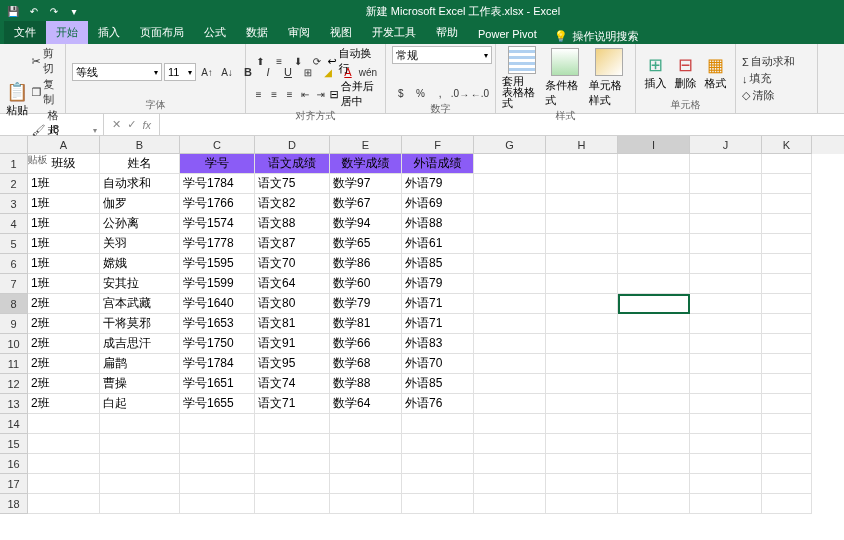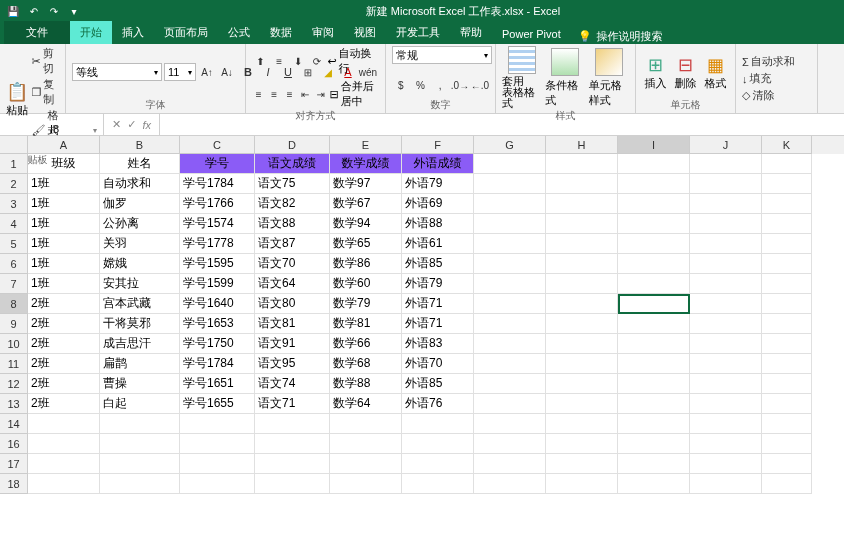--- a/index.html
+++ b/index.html
@@ -2,43 +2,43 @@
 <html><head>
 <meta charset="utf-8">
 <style>
 *{margin:0;padding:0;box-sizing:border-box;font-family:"Microsoft YaHei",sans-serif;font-size:11px;}
 body{background:#fff;width:844px;height:540px;overflow:hidden;position:relative;}
 .titlebar{height:22px;background:#0e6b3f;color:#fff;display:flex;align-items:center;}
 .titlebar .qat{display:flex;gap:4px;padding-left:6px;align-items:center;}
 .titlebar .qat span{width:16px;height:16px;display:flex;align-items:center;justify-content:center;font-size:10px;}
 .titlebar .title{flex:1;text-align:center;font-size:11px;}
 .ribbon-tabs{height:22px;background:#0e6b3f;display:flex;align-items:flex-end;color:#fff;padding-left:4px;}
-.ribbon-tabs .file{background:#0b5a35;padding:4px 22px;font-size:11px;}
+.ribbon-tabs .file{background:#0b5a35;padding:4px 10px;font-size:11px;}
 .ribbon-tabs .tab{padding:4px 10px;font-size:11px;cursor:pointer;}
-.ribbon-tabs .tab.active{background:#5eead4;color:#0e6b3f;}
+.ribbon-tabs .tab.active{background:#c4b5fd;color:#0e6b3f;}
 .tellme{display:flex;align-items:center;gap:4px;padding:0 8px;}
 .ribbon{height:70px;background:#f3f3f3;border-bottom:1px solid #d0d0d0;display:flex;}
 .group{border-right:1px solid #d0d0d0;padding:2px 6px;display:flex;flex-direction:column;justify-content:space-between;position:relative;}
 .group-label{font-size:10px;color:#666;text-align:center;height:13px;}
 .group-body{flex:1;display:flex;align-items:center;gap:3px;}
 .clipboard{width:66px;}
 .clipboard .paste{display:flex;flex-direction:column;align-items:center;font-size:10px;}
 .clipboard .side{display:flex;flex-direction:column;gap:1px;font-size:10px;color:#333;}
 .clipboard .side span{display:flex;align-items:center;gap:2px;}
 .font{width:180px;}
 .font-controls{display:flex;flex-direction:row;gap:3px;flex:1;}
 .font-row{display:flex;gap:2px;align-items:center;}
 .combo{background:#fff;border:1px solid #bbb;height:18px;display:flex;align-items:center;padding:0 3px;font-size:10px;}
 .font-name{width:90px;}
 .font-size{width:32px;}
 .btn{width:18px;height:18px;display:flex;align-items:center;justify-content:center;font-size:10px;color:#333;}
 .align{width:140px;}
 .align-controls{display:flex;flex-direction:column;gap:3px;flex:1;}
 .number{width:110px;}
-.number-controls{display:flex;flex-direction:column;gap:12px;flex:1;}
+.number-controls{display:flex;flex-direction:column;gap:20px;flex:1;}
 .styles{width:140px;}
 .styles .sbtn{display:flex;flex-direction:column;align-items:center;font-size:10px;width:44px;}
 .styles .sicon{width:28px;height:28px;border:1px solid #aaa;margin-bottom:2px;}
 .cells{width:100px;}
 .cells .cbtn{display:flex;flex-direction:column;align-items:center;font-size:10px;width:30px;}
 .editing{width:82px;}
 .editing .ed{font-size:10px;color:#333;display:flex;align-items:center;gap:2px;height:16px;}
 .formula-bar{height:22px;background:#fff;border-bottom:1px solid #d0d0d0;display:flex;align-items:center;}
 .namebox{width:60px;border-right:1px solid #d0d0d0;padding:0 6px;height:100%;display:flex;align-items:flex-end;font-size:11px;margin-left:44px;}
 .namebox .dd{margin-left:auto;color:#888;font-size:8px;}
@@ -461,20 +461,34 @@
         <div class="cell cw-D"></div>
         <div class="cell cw-E"></div>
         <div class="cell cw-F"></div>
         <div class="cell cw-G"></div>
         <div class="cell cw-H"></div>
         <div class="cell cw-I"></div>
         <div class="cell cw-J"></div>
         <div class="cell cw-K"></div>
       </div>
       <div class="row">
+        <div class="row-h">15</div>
+        <div class="cell cw-A"></div>
+        <div class="cell cw-B"></div>
+        <div class="cell cw-C"></div>
+        <div class="cell cw-D"></div>
+        <div class="cell cw-E"></div>
+        <div class="cell cw-F"></div>
+        <div class="cell cw-G"></div>
+        <div class="cell cw-H"></div>
+        <div class="cell cw-I"></div>
+        <div class="cell cw-J"></div>
+        <div class="cell cw-K"></div>
+      </div>
+      <div class="row">
         <div class="row-h">16</div>
         <div class="cell cw-A"></div>
         <div class="cell cw-B"></div>
         <div class="cell cw-C"></div>
         <div class="cell cw-D"></div>
         <div class="cell cw-E"></div>
         <div class="cell cw-F"></div>
         <div class="cell cw-G"></div>
         <div class="cell cw-H"></div>
         <div class="cell cw-I"></div>

